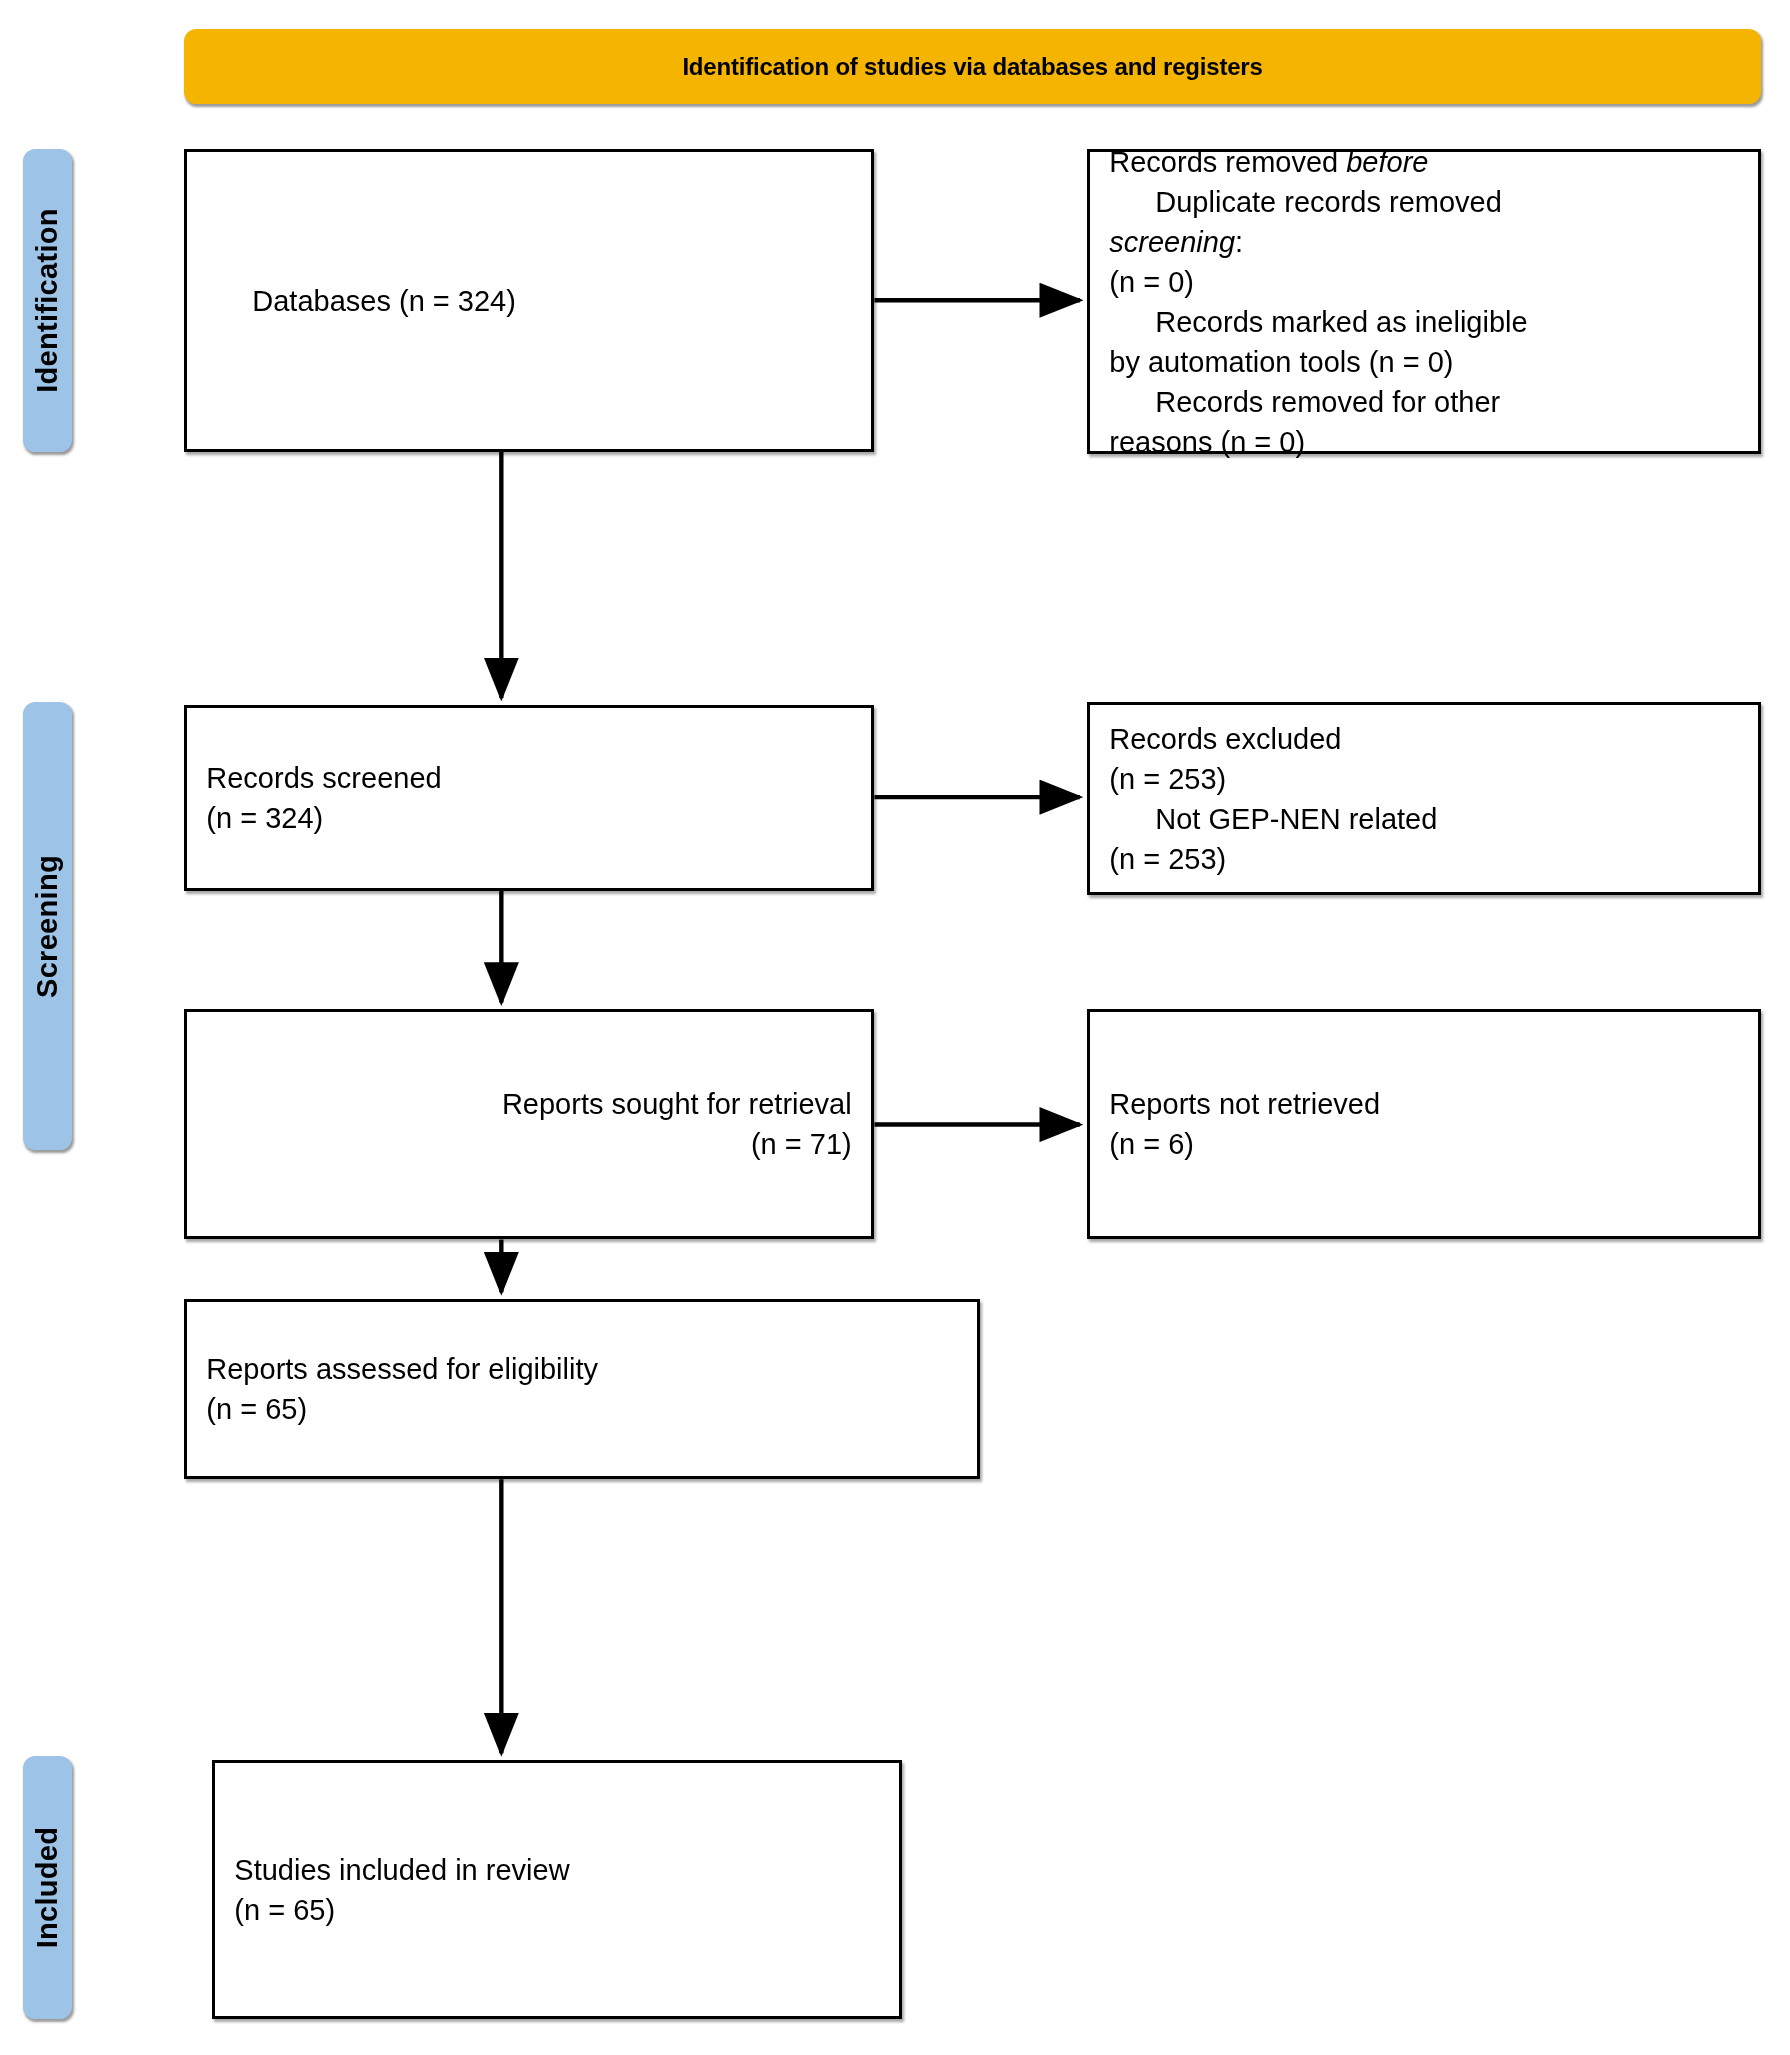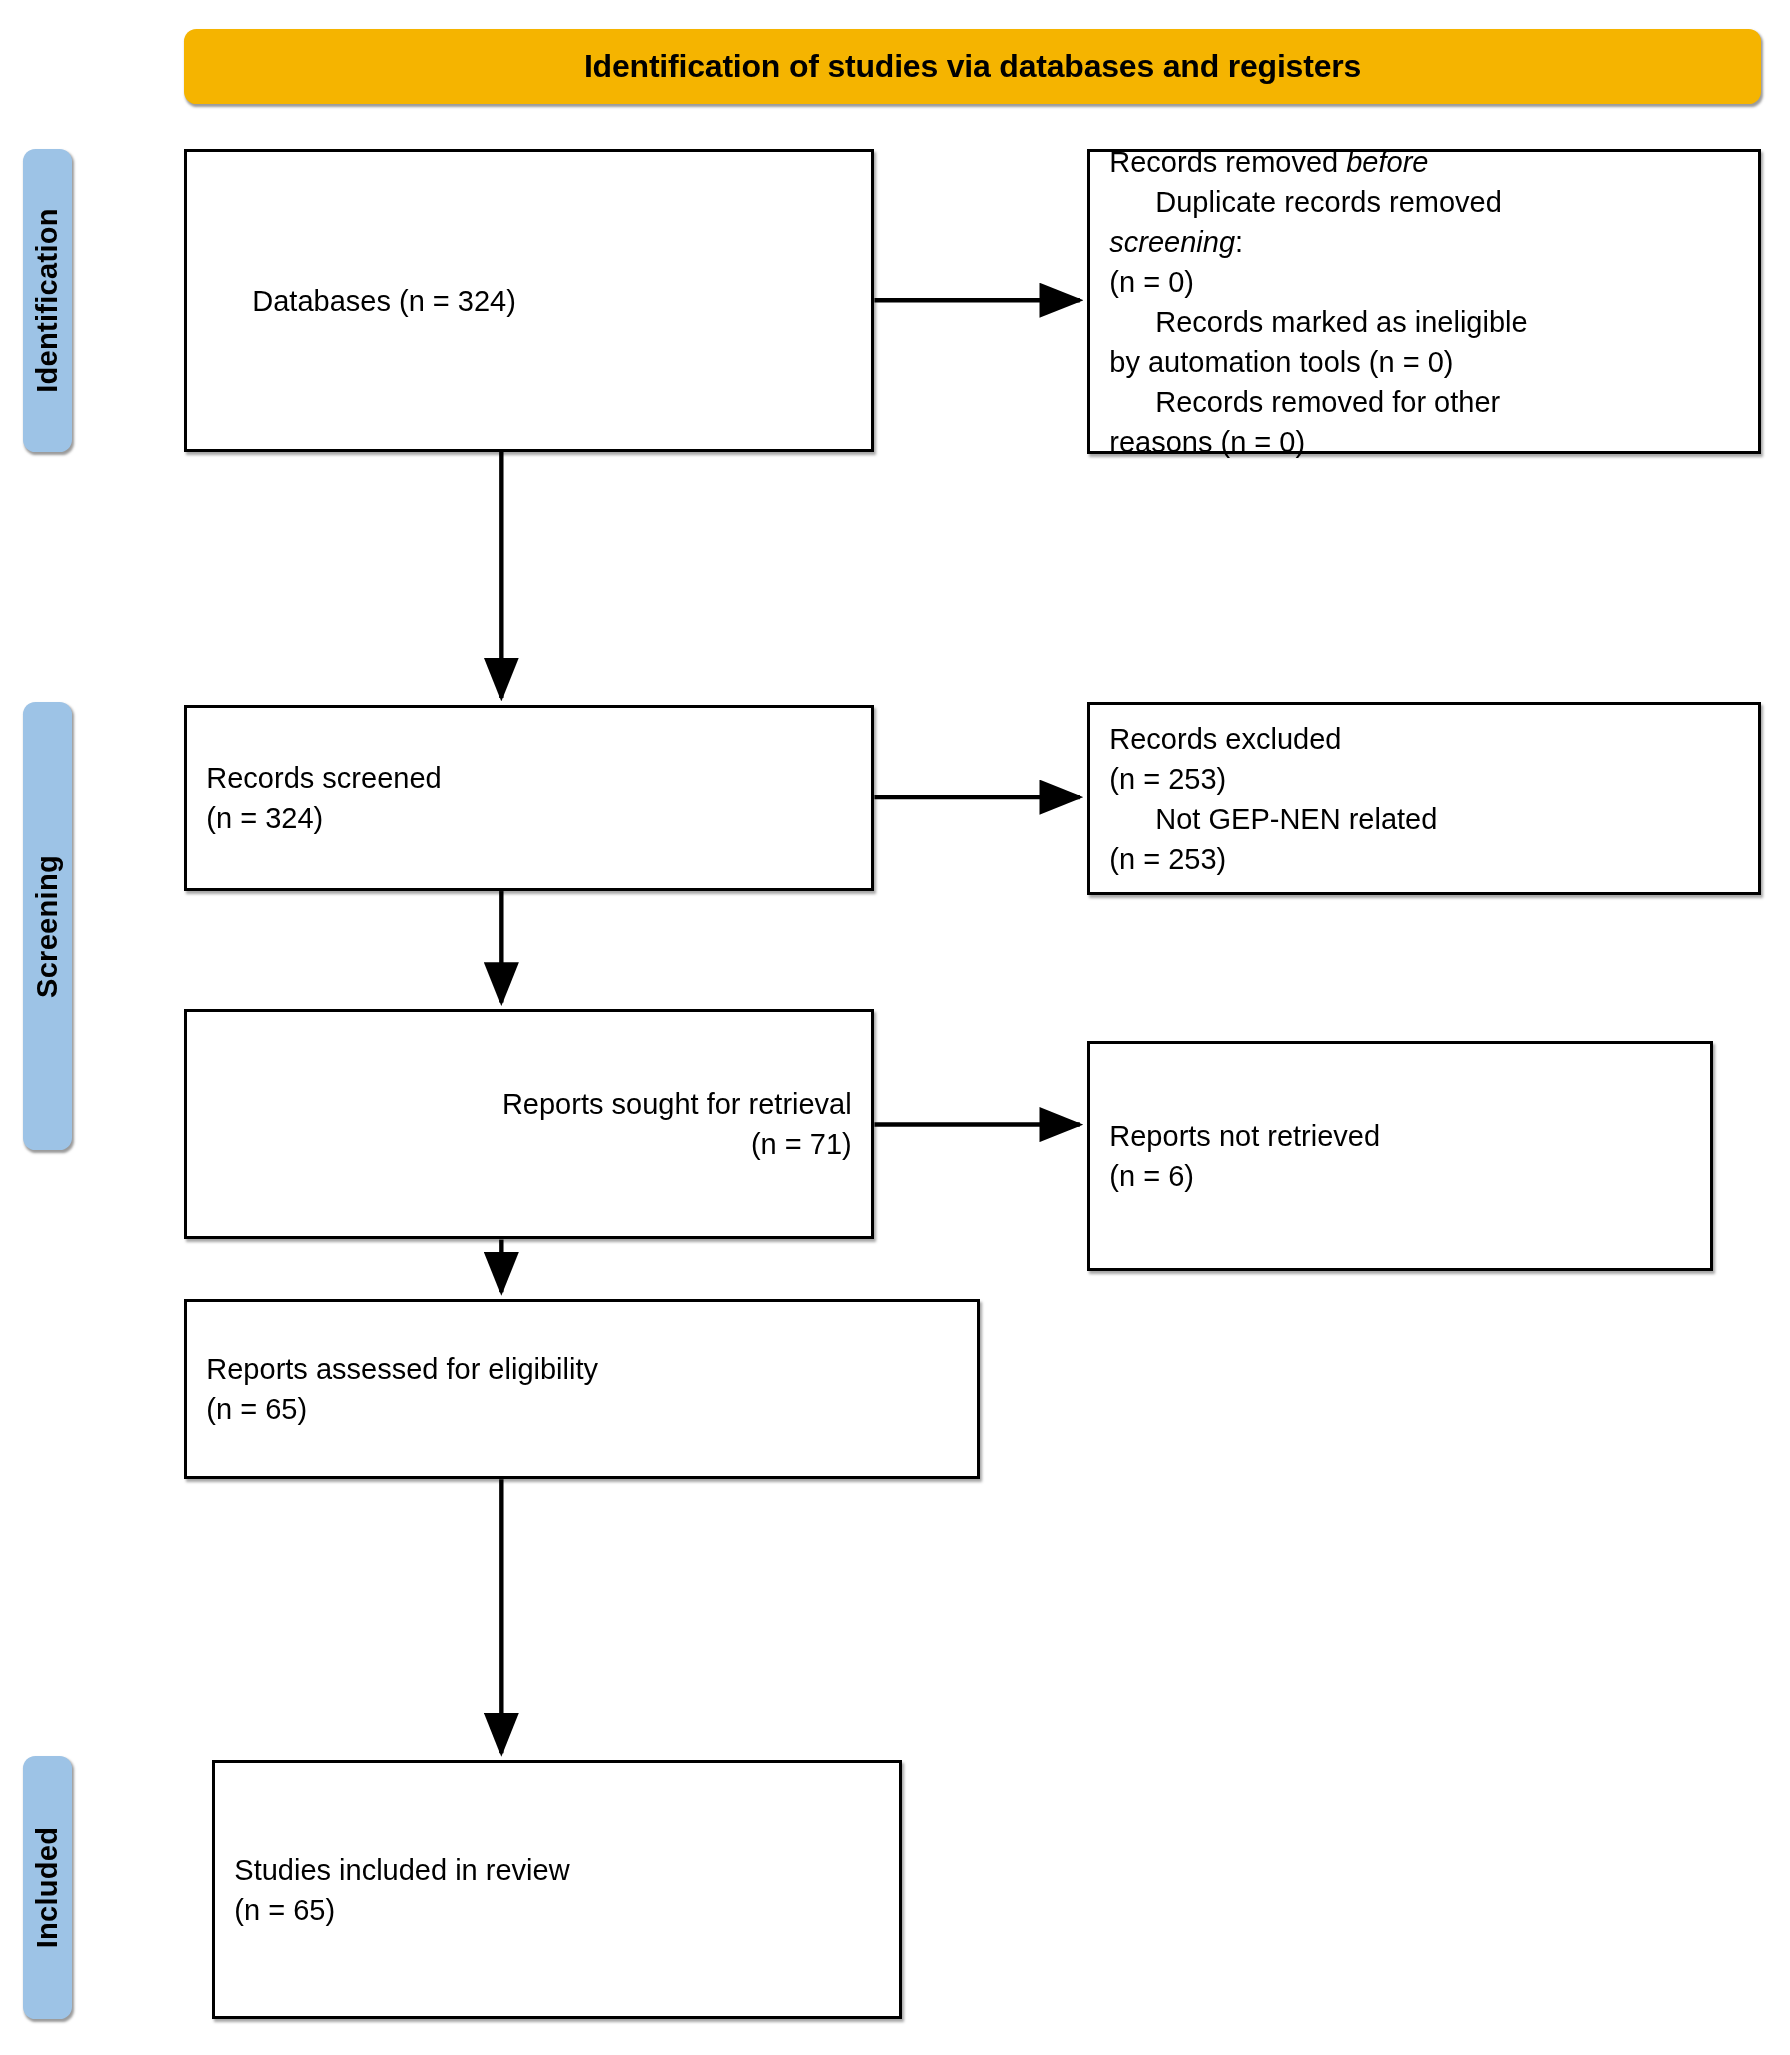--- a/index.html
+++ b/index.html
@@ -20,21 +20,21 @@
   .phase-header {
     position: absolute;
     left: 184px; top: 29px;
     width: 1577px; height: 75px;
     background: #F5B400;
     border-radius: 12.3px;
     box-shadow: 1.8px 2.6px 2.6px rgba(0,0,0,0.40);
     display: flex; align-items: center; justify-content: center;
   }
   .phase-header-text {
-    font-size: 32px;
+    font-size: 24px;
     font-weight: bold;
     letter-spacing: -0.2px;
     color: #000;
     text-align: center;
     white-space: nowrap;
   }
 
   
   .stage-tab {
     position: absolute;
@@ -75,21 +75,21 @@
     white-space: pre;
   }
   .flow-line.indent-1 { padding-left: 46px; }
   .flow-line .em { font-style: italic; }
 
   #box-identified      { left: 184px;  top: 149px;  width: 690px;  height: 303px; }
   #box-removed-before  { left: 1087px; top: 149px;  width: 674px;  height: 305px; }
   #box-screened        { left: 184px;  top: 705px;  width: 690px;  height: 186px; }
   #box-excluded        { left: 1087px; top: 702px;  width: 674px;  height: 193px; }
   #box-sought          { left: 184px;  top: 1009px; width: 690px;  height: 230px; align-items: flex-end; }
-  #box-not-retrieved   { left: 1087px; top: 1009px; width: 626px;  height: 230px; margin-top: 32px; }
+  #box-not-retrieved   { left: 1087px; top: 1009px; width: 674px;  height: 230px; }
   #box-assessed        { left: 184px;  top: 1299px; width: 796px;  height: 180px; }
   #box-included        { left: 184px;  top: 1760px; width: 690px;  height: 259px; margin-left: 28px; }
 
   
   #connectors {
     position: absolute; left: 0; top: 0;
     width: 1791px; height: 2056px;
     pointer-events: none;
   }
 </style>

